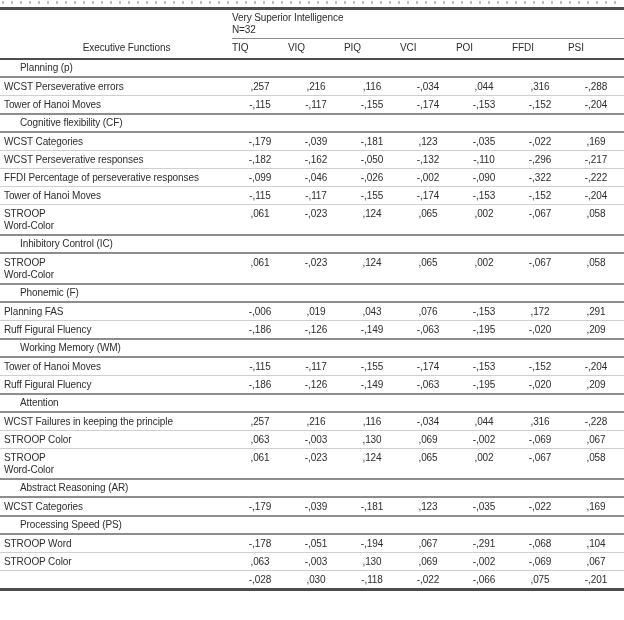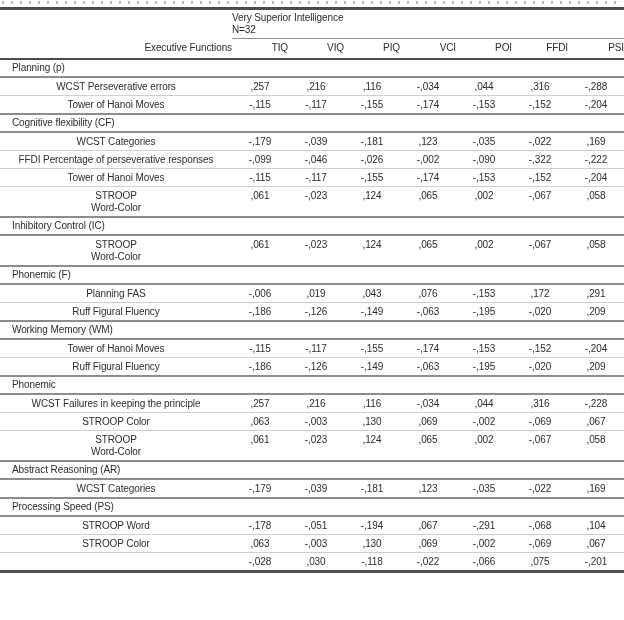--- a/index.html
+++ b/index.html
@@ -34,43 +34,43 @@
     padding: 2px 0 2px 0;
     vertical-align: top;
   }
   th.spanner-cell {
     text-align: center;
     border-bottom: 1px solid #8d8d8d;
   }
   .spanner-title, .spanner-n { display: block; text-align: left; }
   tr.colhead-row th {
     font-weight: normal;
-    text-align: right;
+    text-align: left;
     padding: 3px 0 4px 0;
     border-bottom: 2px solid #4d4d4d;
     vertical-align: bottom;
   }
   tr.colhead-row th.rowhead {
-    text-align: right;
+    text-align: center;
     padding-left: 21px;
   }
 
   
   tr.section-row td {
     border-top: 2px solid #8d8d8d;
     border-bottom: 2px solid #8d8d8d;
-    padding: 2px 12px;
+    padding: 2px 20px;
     text-align: left;
   }
   tr.data-row td {
     border-bottom: 1px solid #cfcfcf;
     padding: 2.5px 4px;
     vertical-align: top;
   }
-  tr.data-row td.label-cell { text-align: center; }
+  tr.data-row td.label-cell { text-align: left; }
   tr.data-row td.value-cell { text-align: center; }
   tbody tr:last-child td { border-bottom: 3px solid #4d4d4d; }
 </style>
 </head>
 <body>
 
 <div class="page">
   <div class="clipped-caption"></div>
   <table class="corr">
     <colgroup>
@@ -140,20 +140,32 @@
           <td class="value-cell">-,179</td>
           <td class="value-cell">-,039</td>
           <td class="value-cell">-,181</td>
           <td class="value-cell">,123</td>
           <td class="value-cell">-,035</td>
           <td class="value-cell">-,022</td>
           <td class="value-cell">,169</td>
         </tr>
         <tr class="data-row">
           <td class="label-cell">
+            <div>WCST Perseverative responses</div>
+          </td>
+          <td class="value-cell">-,182</td>
+          <td class="value-cell">-,162</td>
+          <td class="value-cell">-,050</td>
+          <td class="value-cell">-,132</td>
+          <td class="value-cell">-,110</td>
+          <td class="value-cell">-,296</td>
+          <td class="value-cell">-,217</td>
+        </tr>
+        <tr class="data-row">
+          <td class="label-cell">
             <div>FFDI Percentage of perseverative responses</div>
           </td>
           <td class="value-cell">-,099</td>
           <td class="value-cell">-,046</td>
           <td class="value-cell">-,026</td>
           <td class="value-cell">-,002</td>
           <td class="value-cell">-,090</td>
           <td class="value-cell">-,322</td>
           <td class="value-cell">-,222</td>
         </tr>
@@ -246,21 +258,21 @@
           </td>
           <td class="value-cell">-,186</td>
           <td class="value-cell">-,126</td>
           <td class="value-cell">-,149</td>
           <td class="value-cell">-,063</td>
           <td class="value-cell">-,195</td>
           <td class="value-cell">-,020</td>
           <td class="value-cell">,209</td>
         </tr>
         <tr class="section-row">
-          <td colspan="8">Phonemic</td>
+          <td colspan="8">Attention</td>
         </tr>
         <tr class="data-row">
           <td class="label-cell">
             <div>WCST Failures in keeping the principle</div>
           </td>
           <td class="value-cell">,257</td>
           <td class="value-cell">,216</td>
           <td class="value-cell">,116</td>
           <td class="value-cell">-,034</td>
           <td class="value-cell">,044</td>

